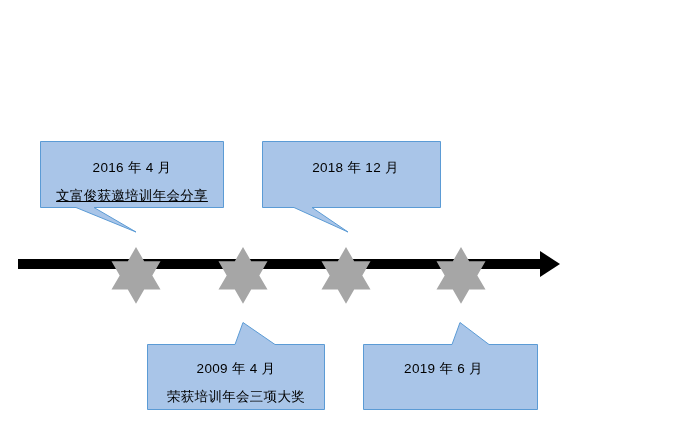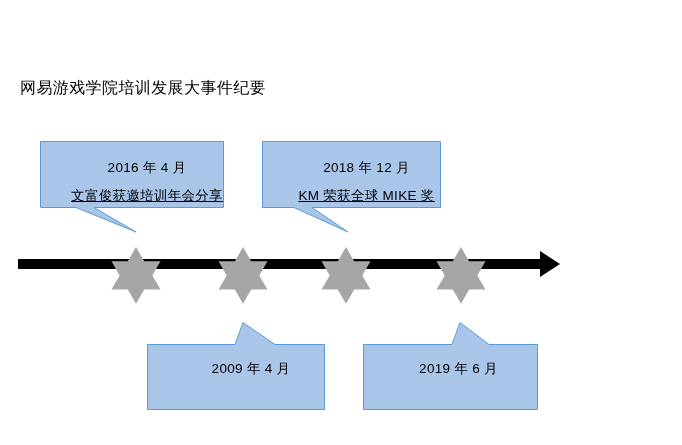--- a/index.html
+++ b/index.html
@@ -53,37 +53,35 @@
   }
   .callout-text {
     position: absolute;
     left: 0;
     width: 100%;
     text-align: center;
     color: #000000;
     font-size: 13.5px;
     white-space: nowrap;
     letter-spacing: 0.3px;
-    margin-left: 15px;
   }
   
   .callout.top .line1 { top: 18px; }
   .callout.top .line2 { top: 46px; text-decoration: underline; }
   
   .callout.bottom .line1 { top: 38px; }
   .callout.bottom .line2 { top: 66px; }
 
   .callout.top .callout-text { left: 0; }
 </style>
 </head>
 <body>
 
 <div id="canvas">
 
-  <div class="page-title">网易游戏学院培训发展大事件纪要</div>
 
   <div class="timeline">
     <svg width="682" height="80" viewBox="0 0 682 80" xmlns="http://www.w3.org/2000/svg">
 
       <rect x="18" y="34" width="528" height="10" fill="#000000"></rect>
 
       <polygon points="540,26 540,52 560,39" fill="#000000"></polygon>
 
       <polygon points="136,22 144.2,36.2 160.5,36.2 152.3,50.4 160.5,64.6 144.2,64.6 136,78.8 127.8,64.6 111.5,64.6 119.7,50.4 111.5,36.2 127.8,36.2" fill="#A6A6A6"></polygon>
       <polygon points="243,22 251.2,36.2 267.5,36.2 259.3,50.4 267.5,64.6 251.2,64.6 243,78.8 234.8,64.6 218.5,64.6 226.7,50.4 218.5,36.2 234.8,36.2" fill="#A6A6A6"></polygon>
@@ -93,33 +91,33 @@
   </div>
 
   <div class="callout top" style="left:40px; top:141px; width:184px; height:95px;">
     <svg width="184" height="95" viewBox="0 0 184 95" xmlns="http://www.w3.org/2000/svg">
       <path d="M0.5,0.5 H183.5 V66.5 H54 L96,91 L36,66.5 H0.5 Z" fill="#A9C5E8" stroke="#5B9BD5" stroke-width="1"></path>
     </svg>
     <div class="callout-text line1">2016 年 4 月</div>
     <div class="callout-text line2">文富俊获邀培训年会分享</div>
   </div>
 
-  <div class="callout top" style="left:262px; top:141px; width:179px; height:95px;">
+  <div class="callout top" style="left:262px; top:141px; width:179px; height:95px;padding-left:8px;">
     <svg width="179" height="95" viewBox="0 0 179 95" xmlns="http://www.w3.org/2000/svg">
       <path d="M0.5,0.5 H178.5 V66.5 H50 L86,91 L32,66.5 H0.5 Z" fill="#A9C5E8" stroke="#5B9BD5" stroke-width="1"></path>
     </svg>
     <div class="callout-text line1">2018 年 12 月</div>
-    <div class="callout-text line2">KM 荣获全球 MIKE 奖</div>
   </div>
 
   <div class="callout bottom" style="left:147px; top:322px; width:178px; height:88px;">
     <svg width="178" height="88" viewBox="0 0 178 88" xmlns="http://www.w3.org/2000/svg">
       <path d="M0.5,22.5 H88 L96,0.5 L128,22.5 H177.5 V87.5 H0.5 Z" fill="#A9C5E8" stroke="#5B9BD5" stroke-width="1"></path>
     </svg>
     <div class="callout-text line1">2009 年 4 月</div>
+    <div class="callout-text line2">荣获培训年会三项大奖</div>
   </div>
 
   <div class="callout bottom" style="left:363px; top:322px; width:161px; height:88px;">
     <svg width="175" height="88" viewBox="0 0 175 88" xmlns="http://www.w3.org/2000/svg">
       <path d="M0.5,22.5 H89 L97,0.5 H97 L126,22.5 H174.5 V87.5 H0.5 Z" fill="#A9C5E8" stroke="#5B9BD5" stroke-width="1"></path>
     </svg>
     <div class="callout-text line1">2019 年 6 月</div>
   </div>
 
 </div>

